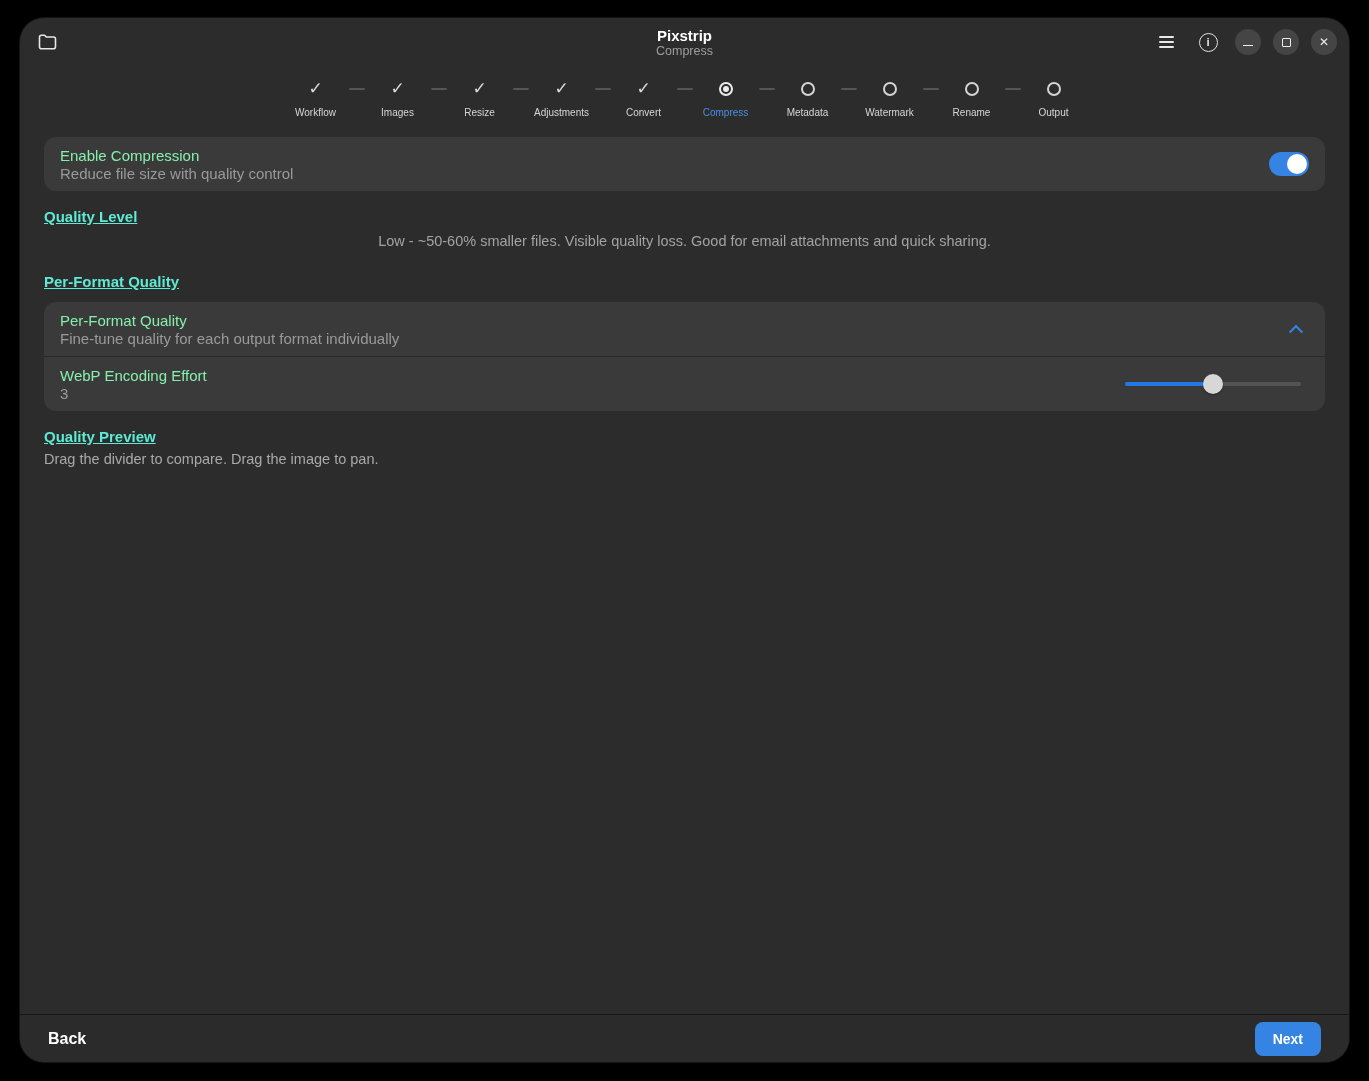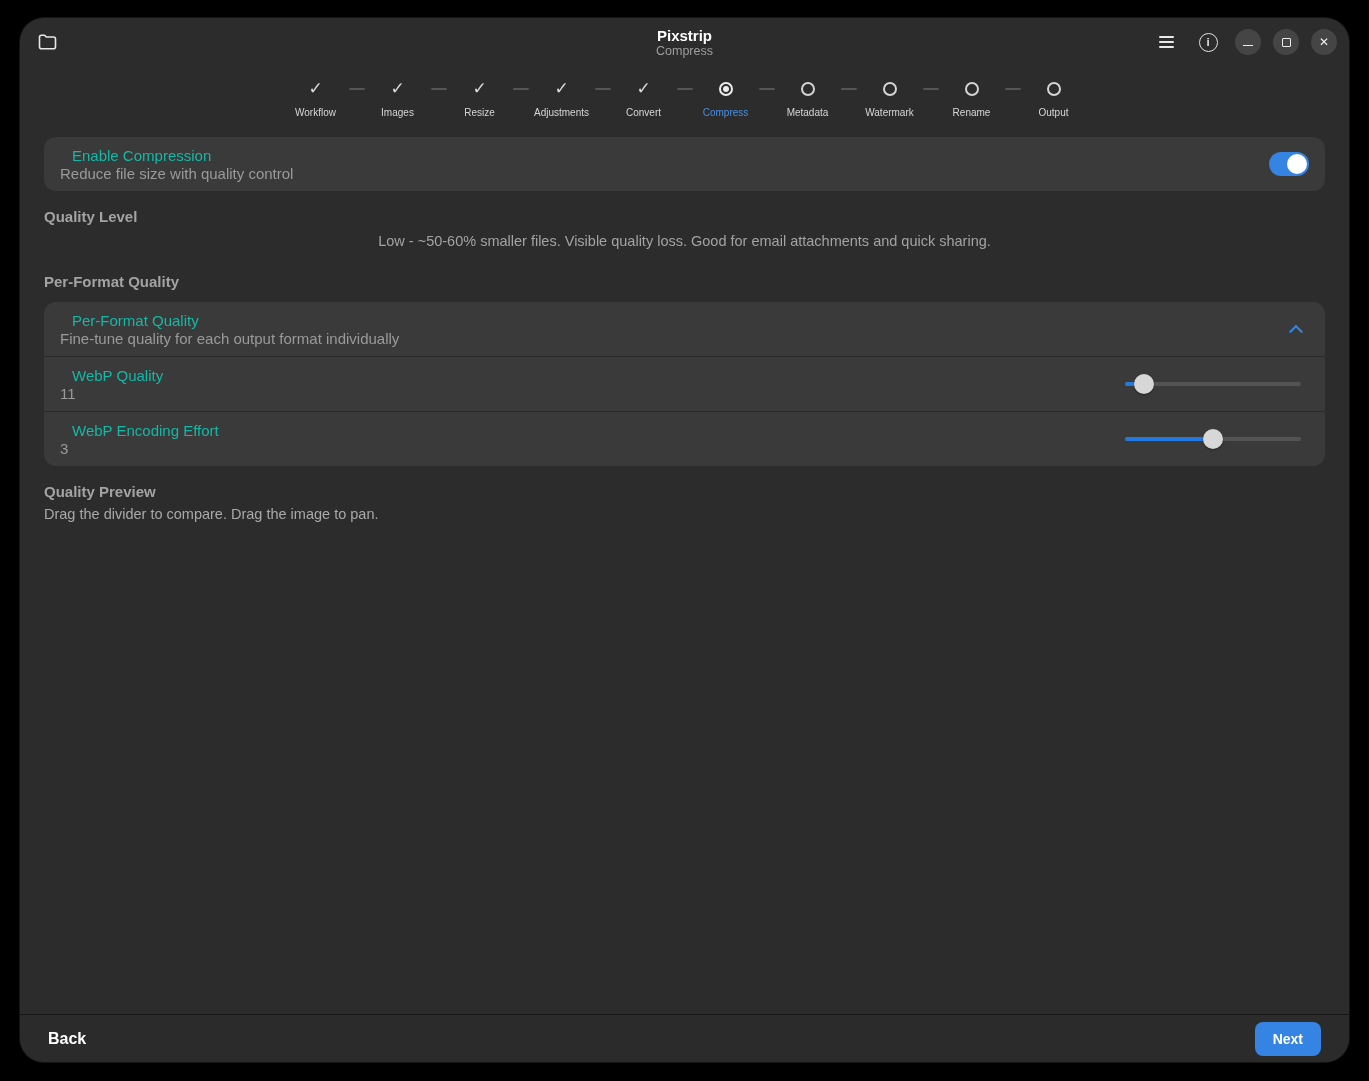--- a/index.html
+++ b/index.html
@@ -36,28 +36,28 @@
   .ring-dot{ width:14px; height:14px; border:2px solid #ececec; border-radius:50%; display:flex; align-items:center; justify-content:center; }
   .ring-dot::after{ content:""; width:6px; height:6px; border-radius:50%; background:#ececec; }
   .step-label{ margin-top:8px; font-size:10px; color:#d6d6d6; }
   .step.current .step-label{ color:#4a90e4; }
 
   
   .content{ flex:1 1 auto; display:flex; flex-direction:column; padding:0 24px; overflow:hidden; }
   .card{ background:#3a3a3a; border-radius:12px; }
   .row{ display:flex; align-items:center; padding:9px 16px; min-height:52px; }
   .row-titles{ display:flex; flex-direction:column; justify-content:center; }
-  .row-title{ font-size:15px; color:#14b8a6; line-height:19px;margin-left:12px; }
+  .row-title{ font-size:15px; color:#86efac; line-height:19px; }
   .row-sub{ font-size:15px; color:#9a9a9a; line-height:17px; }
   .spacer{ flex:1; }
 
   .switch{ width:40px; height:24px; border-radius:12px; background:#3584e4; position:relative; cursor:pointer; flex:0 0 auto; }
   .switch-knob{ position:absolute; top:2px; right:2px; width:20px; height:20px; border-radius:50%; background:#fff; }
 
-  .section-h{ font-size:15px; font-weight:bold; color:#a3a3a3; margin-top:17px; }
+  .section-h{ font-size:15px; font-weight:bold; color:#5eead4; margin-top:17px;text-decoration:underline; }
   .section-d{ font-size:14.5px; color:#a9a9a9; margin-top:6px; }
 
   
   .slider-zone{ position:relative; height:72px; margin-top:16px; padding:0 12px; }
   .track{ position:relative; height:4px; background:#4e4e4e; border-radius:2px; top:10px; }
   .pin{ position:absolute; left:0; top:0; width:22px; height:22px; margin-left:-11px; margin-top:-9px; background:#e9e9e9; border-radius:50% 50% 12% 50%; transform:rotate(45deg); box-shadow:0 1px 2px rgba(0,0,0,.45); cursor:grab; }
   .tick{ position:absolute; top:18px; width:1.5px; height:7px; background:#8a8a8a; }
   .mark{ position:absolute; top:32px; font-size:14px; color:#bdbdbd; transform:translateX(-50%); white-space:nowrap; }
   .mark.first{ transform:translateX(-50%); }
   .mark.last{ transform:translateX(-100%); }
@@ -223,31 +223,20 @@
       <div class="row exp-row">
         <div class="row-titles">
           <span class="row-title">Per-Format Quality</span>
           <span class="row-sub">Fine-tune quality for each output format individually</span>
         </div>
         <div class="spacer"></div>
         <span class="chevron"></span>
       </div>
       <div class="row exp-row">
         <div class="row-titles">
-          <span class="row-title">WebP Quality</span>
-          <span class="row-sub">11</span>
-        </div>
-        <div class="spacer"></div>
-        <div class="mini-slider">
-          <span class="mini-fill" style="width: 11%;"></span>
-          <span class="mini-knob" style="left: 11%;"></span>
-        </div>
-      </div>
-      <div class="row exp-row">
-        <div class="row-titles">
           <span class="row-title">WebP Encoding Effort</span>
           <span class="row-sub">3</span>
         </div>
         <div class="spacer"></div>
         <div class="mini-slider">
           <span class="mini-fill" style="width: 50%;"></span>
           <span class="mini-knob" style="left: 50%;"></span>
         </div>
       </div>
     </div>

